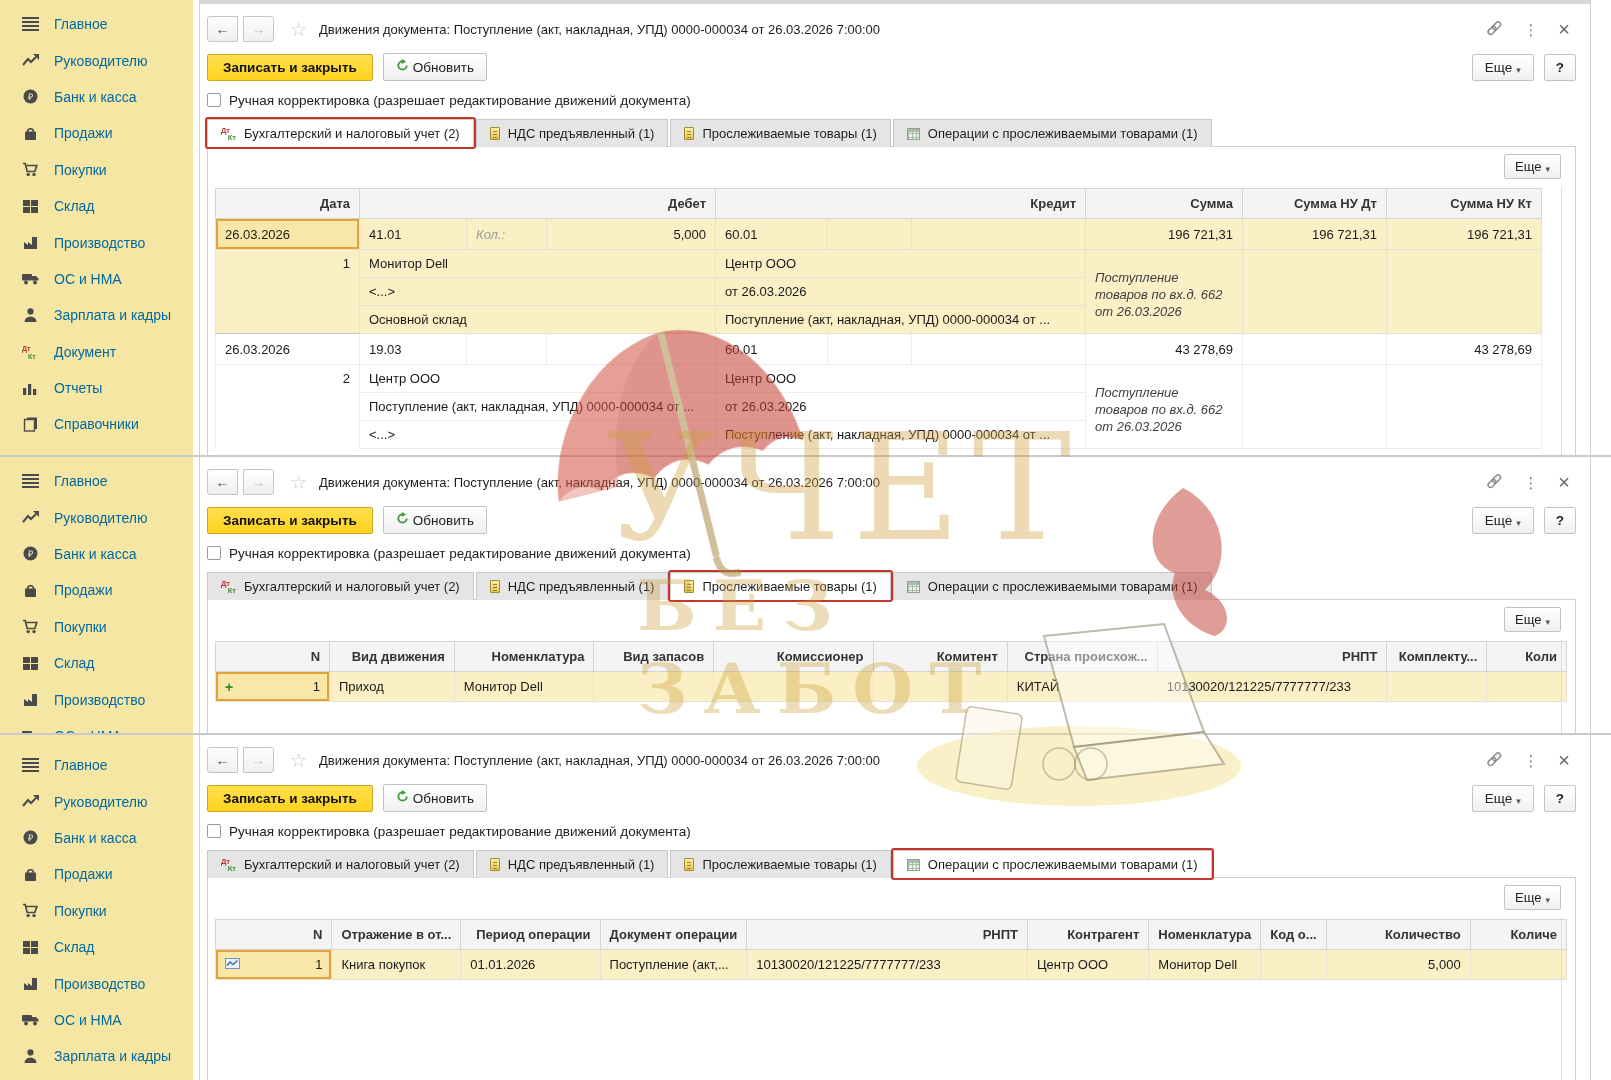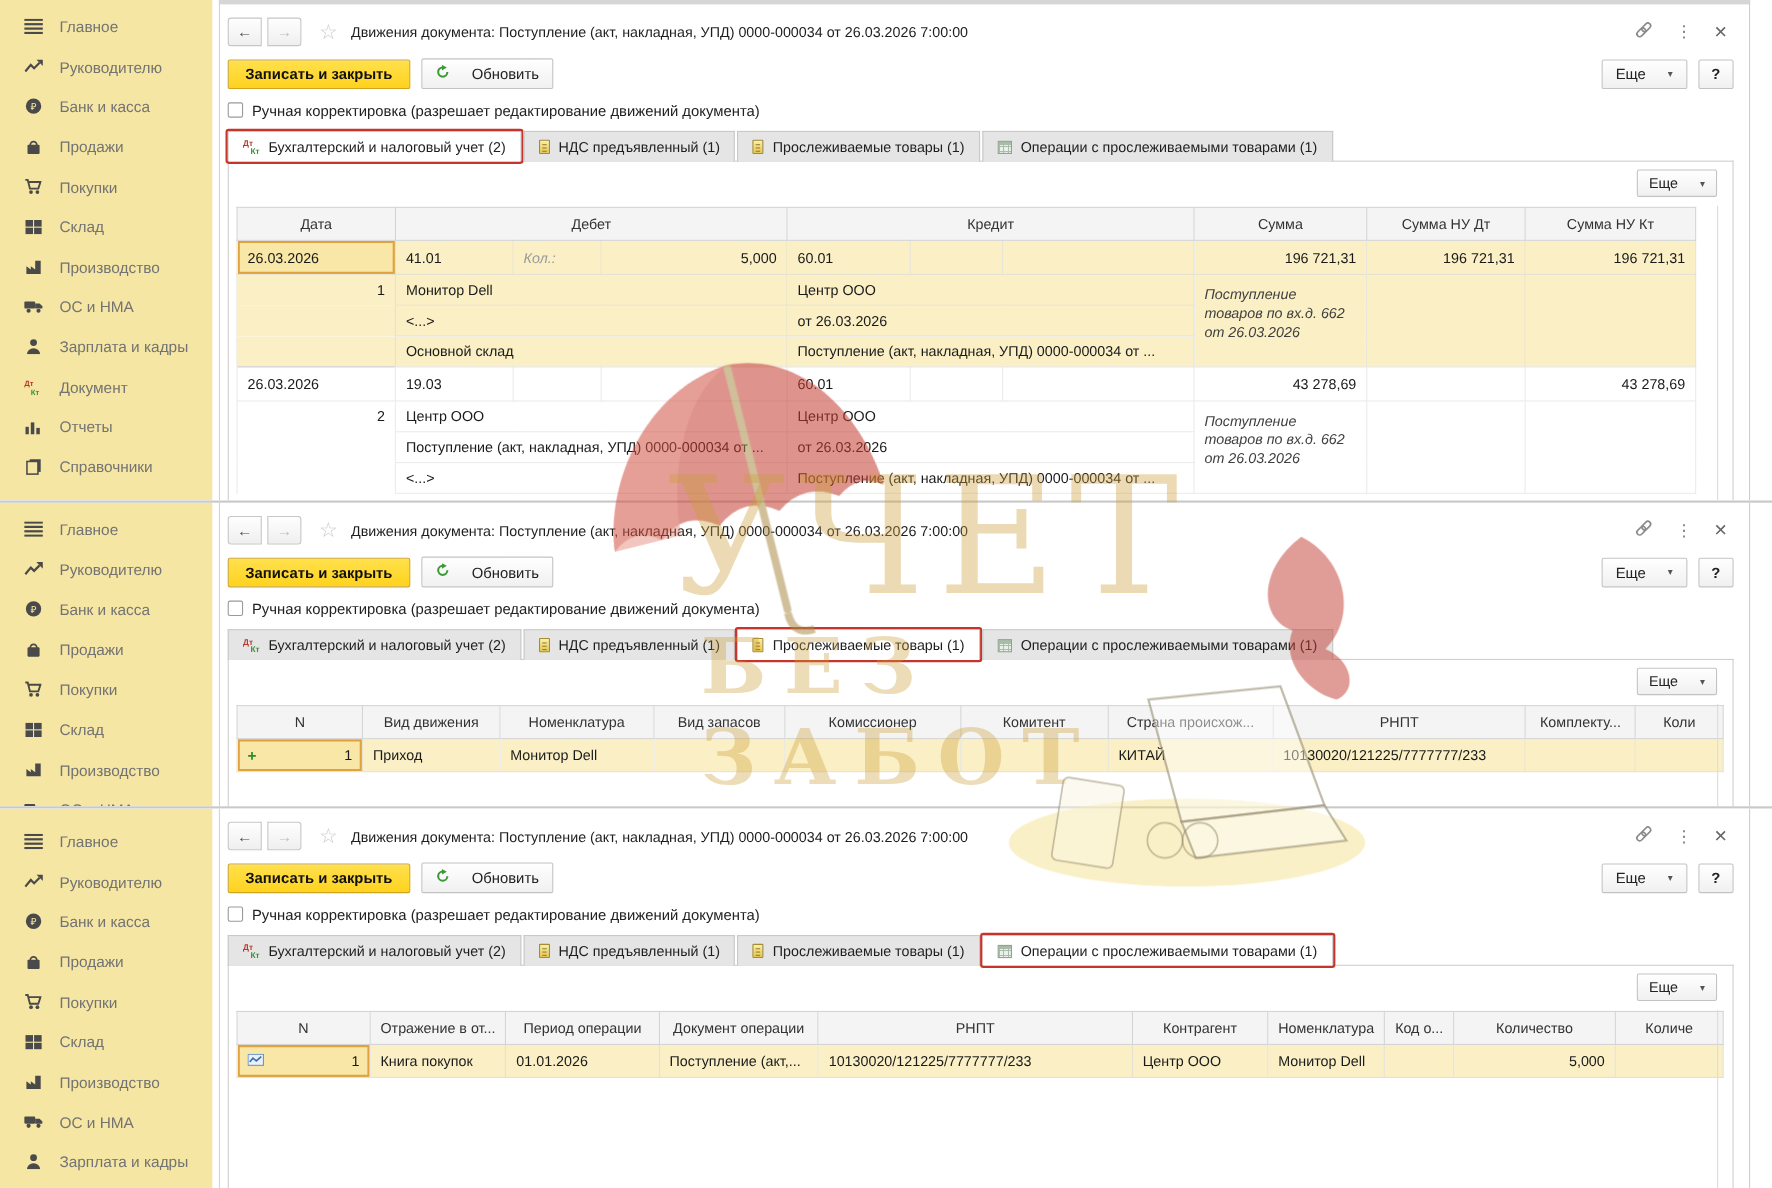--- a/index.html
+++ b/index.html
@@ -11,21 +11,21 @@
   .panel{display:flex;width:100%;overflow:hidden;position:relative;background:#fff}
   .p1{height:455px}
   .p2{height:278px;border-top:2px solid #C9C9C9}
   .p3{height:347px;border-top:2px solid #C9C9C9}
 
   
   .sidebar{width:193px;flex:none;background:#F5E6A3;padding-top:6px;overflow:hidden}
   .p3 .sidebar{padding-top:12px}
   .sb-item{display:flex;align-items:center;gap:15px;height:36.4px;padding-left:21px;cursor:pointer}
   .sb-ico{width:18px;display:flex;justify-content:center;align-items:center}
-  .sb-label{font-size:14px;color:#737373;white-space:nowrap}
+  .sb-label{font-size:14px;color:#0369a1;white-space:nowrap}
 
   
   .main{flex:1;display:flex;flex-direction:column;position:relative;background:#fff;
         margin-left:6px;margin-right:20px;border-left:1px solid #D3D3D3;border-right:1px solid #CFCFCF;
         padding:0 14px 0 7px;overflow:hidden}
   .p1 .main{border-top:4px solid #D6D6D6}
 
   .winbar{height:44px;display:flex;align-items:center;gap:6px;padding-top:6px;flex:none}
   .navbtn{width:31px;height:26px;border:1px solid #C6C6C6;background:linear-gradient(#FEFEFE,#EFEFEF);
           font-size:14px;color:#444;cursor:pointer;padding:0}
@@ -35,21 +35,21 @@
   .title{font-size:13px;font-weight:400;color:#1e1e1e;margin:0;white-space:nowrap;overflow:hidden}
   .winicons{margin-left:auto;display:flex;gap:20px;align-items:center;color:#7a7a7a;padding-right:6px;flex:none}
   .winicons span{cursor:pointer;font-size:16px;line-height:1}
   .winicons .x{font-size:20px;color:#666}
   .winicons .kb{font-size:15px;letter-spacing:0}
 
   .btnrow{display:flex;align-items:center;gap:10px;margin-top:4px;height:30px;flex:none}
   .ybtn{background:linear-gradient(#FFE14D,#FFD21E);border:1px solid #CFA51F;font-weight:bold;
         font-size:13.5px;padding:5px 15px;border-radius:2px;cursor:pointer;color:#111}
   .gbtn{background:linear-gradient(#FFFFFF,#F0F0F0);border:1px solid #C3C3C3;font-size:13.5px;
-        padding:5px 12px;border-radius:2px;display:inline-flex;gap:20px;align-items:center;color:#222;cursor:pointer}
+        padding:5px 12px;border-radius:2px;display:inline-flex;gap:4px;align-items:flex-end;color:#222;cursor:pointer}
   .gbtn.sm{padding:4px 10px;font-size:13px}
   .qbtn{font-weight:bold;padding:5px 11px}
   .spacer{flex:1}
   .dn{font-size:9px;color:#555}
 
   .chkrow{display:flex;gap:8px;align-items:center;margin-top:8px;font-size:13.5px;color:#222;height:20px;flex:none;cursor:pointer}
   .chk{width:14px;height:14px;border:1px solid #9A9A9A;background:#fff;border-radius:2px;flex:none}
 
   
   .tabs{display:flex;gap:2px;margin-top:9px;position:relative;z-index:2;flex:none;padding-left:0}
@@ -69,31 +69,31 @@
          background-image:linear-gradient(#A9BCA9 0 3px,transparent 3px),
          repeating-linear-gradient(90deg,#A9BCA9 0 1px,transparent 1px 4px),
          repeating-linear-gradient(#A9BCA9 0 1px,transparent 1px 4px)}
 
   
   .tbody-area{flex:1;border:1px solid #CFCFCF;border-bottom:none;margin-top:-1px;position:relative;
               padding:6px 8px 0 7px;overflow:hidden;background:#fff}
   .morebar{display:flex;justify-content:flex-end;padding:1px 6px 6px 0}
   table{border-collapse:collapse;font-size:13px;color:#1a1a1a;table-layout:fixed;margin-top:3px}
   td,th{border:1px solid #E6E2D2;padding:4px 9px;overflow:hidden;white-space:nowrap}
-  th{background:#F4F4F4;border-color:#D4D4D4;font-weight:400;text-align:center;height:30px;color:#333}
+  th{background:#F4F4F4;border-color:#D4D4D4;font-weight:700;text-align:right;height:30px;color:#333}
   tbody.w td{border-color:#ECECEC}
   tr.ra{height:31px}
   tr.rb{height:28px}
   tr.ra td{border-top:1px solid #C9C9C9}
   tbody.y td{background:#FAEFC5}
   td.sel{box-shadow:inset 0 0 0 2px #DFA23C;background:#F8E7A6!important}
   .acc{font-weight:normal}
   .r{text-align:right}
   .kol{font-style:italic;color:#9a9a9a}
-  .cmt{font-style:italic;color:#3f3f3f;white-space:normal;vertical-align:top;line-height:1.3;padding-top:10px}
+  .cmt{font-style:italic;color:#3f3f3f;white-space:normal;vertical-align:top;line-height:1.3;padding-top:20px}
   td.nb{border-top:none;border-bottom:none}
   .flat tr{height:30px}
   .ncell{display:flex;justify-content:space-between;align-items:center;gap:4px}
   .plus{color:#2F8B2F;font-weight:bold;font-size:14px;line-height:10px}
   .vline{position:absolute;top:40px;bottom:0;right:13px;width:0;border-left:1px solid #DCDCDC}
 
   
   .watermark{position:absolute;left:545px;top:338px;width:700px;height:470px;z-index:40;pointer-events:none}
   .wm-l1{position:absolute;left:62px;top:64px;font-family:"DejaVu Serif",serif;font-size:148px;font-weight:normal;
          color:rgba(206,158,58,.38);letter-spacing:12px}

